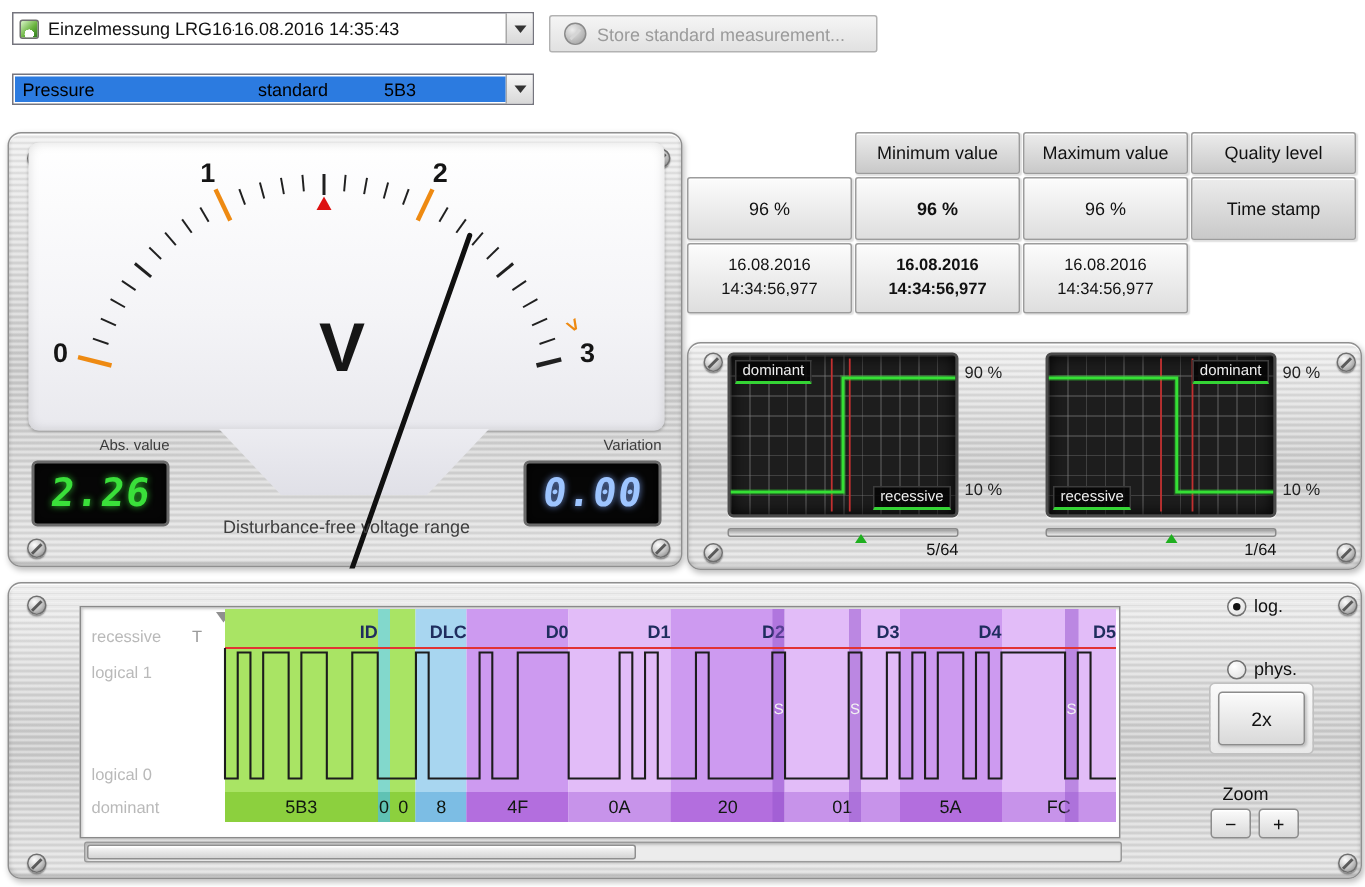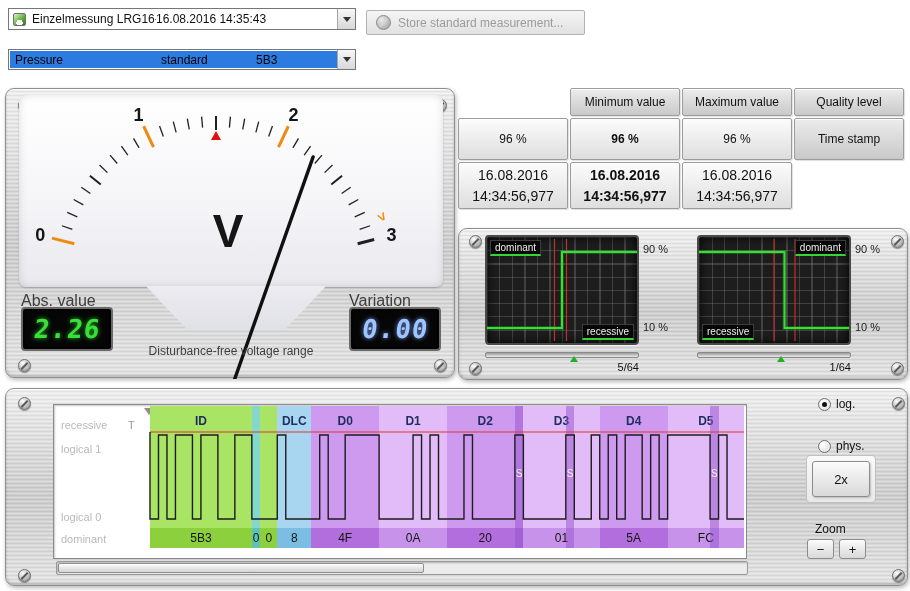--- a/index.html
+++ b/index.html
@@ -10,21 +10,21 @@
   .combo{position:absolute;display:flex;align-items:center;background:#fff;border:1px solid #75757e;height:22px}
   .combo1{left:8px;top:8px;width:348px}
   .combo-btn{margin-left:auto;width:18px;height:100%;display:flex;align-items:center;justify-content:center;background:linear-gradient(180deg,#f7f7f7,#d8d8d8);border-left:1px solid #a8a8a8;cursor:pointer}
   .tri-down{width:0;height:0;border-left:4px solid transparent;border-right:4px solid transparent;border-top:5px solid #333}
   .mini-icon{flex:0 0 13px;width:13px;height:13px;margin:0 6px 0 4px;border:1px solid #6f6f6f;border-radius:2px;background:radial-gradient(circle at 50% 80%,#fff 0 30%,transparent 31%),linear-gradient(135deg,#d9f4c8,#69b33e 55%,#2f7a1f)}
   .c1-label{width:124px;white-space:nowrap;overflow:hidden}
   .c1-time{white-space:nowrap}
   .combo2{left:8px;top:49px;width:348px;height:21px}
   .c2-sel{position:absolute;left:1px;top:1px;bottom:1px;right:18px;background:#2c7be0;color:#000000}
   .c2-name{position:absolute;left:5px;top:2px}
-  .c2-type{position:absolute;left:151px;top:2px}
+  .c2-type{position:absolute;left:162px;top:2px}
   .c2-id{position:absolute;left:246px;top:2px}
   .store-btn{position:absolute;left:366px;top:10px;width:219px;height:25px;display:flex;align-items:center;gap:7px;padding:0 9px;background:linear-gradient(180deg,#f5f5f5,#e1e1e1);border:1px solid #b2b2b2;border-radius:2px;color:#9b9b9b;font-size:12px;font-family:inherit}
   .store-icon{width:15px;height:15px;border-radius:50%;background:radial-gradient(circle at 35% 30%,#ececec,#9a9a9a);border:1px solid #8a8a8a;position:relative}
   .store-icon::after{content:"";position:absolute;left:2px;top:6px;width:9px;height:2px;background:#d6d6d6;transform:rotate(-45deg)}
 
   
   .metal{position:absolute;border:1px solid #8f8f8f;border-radius:9px;
     background:
       repeating-linear-gradient(180deg,rgba(255,255,255,.28) 0 1px,rgba(255,255,255,0) 1px 2px,rgba(0,0,0,.05) 2px 3px,rgba(255,255,255,0) 3px 4px),
       linear-gradient(180deg,#efefef,#cccccc 55%,#e3e3e3);
@@ -36,31 +36,31 @@
 
   
   .meter-panel{left:5px;top:88px;width:450px;height:290px}
   .meter-face{position:absolute;left:13px;top:6px;width:424px;height:192px;border-radius:7px;background:linear-gradient(180deg,#ffffff,#f4f4f7 60%,#e9e9ee);box-shadow:inset 0 0 8px rgba(0,0,0,.13),0 1px 2px rgba(0,0,0,.22)}
   .meter-notch{position:absolute;left:140px;top:197px;width:180px;height:44px;background:linear-gradient(180deg,#ececf1,#e0e0e7);clip-path:polygon(0 0,100% 0,77% 100%,23% 100%)}
   #meter-svg{position:absolute;left:0;top:0;pointer-events:none}
   .lcd{position:absolute;width:92px;height:44px;background:#060606;border:2px solid #6a6a6a;border-radius:4px;box-shadow:inset 0 0 7px #000;display:flex;align-items:center;justify-content:center;font-family:"DejaVu Sans Mono",monospace;font-weight:bold;font-size:26px;letter-spacing:1px}
   .lcd span{transform:skewX(-7deg);display:inline-block}
   .lcd-green{left:15px;top:218px;color:#3ae03a;text-shadow:0 0 5px rgba(60,255,60,.7)}
   .lcd-blue{left:343px;top:218px;color:#9ec5ff;text-shadow:0 0 5px rgba(130,170,255,.8)}
-  .lcd-label{position:absolute;top:203px;width:92px;text-align:left;font-size:16px;color:#3c3c3c}
+  .lcd-label{position:absolute;top:203px;width:92px;text-align:right;font-size:10px;color:#3c3c3c}
   .lbl-abs{left:15px}.lbl-var{left:343px}
   .meter-caption{position:absolute;left:110px;top:255px;width:230px;text-align:center;font-size:12px;color:#3e3e3e}
 
   
   .stats{position:absolute;left:458px;top:88px;width:448px;display:grid;grid-template-columns:110px 110px 110px 110px;grid-template-rows:28px 42px 47px;gap:2px}
   .cell{display:flex;align-items:center;justify-content:center;text-align:center;font-size:12px;border:1px solid #9c9c9c;border-radius:2px;background:linear-gradient(180deg,#fcfcfc,#dedede);box-shadow:inset 0 1px 0 #fff,1px 1px 1px rgba(0,0,0,.13)}
   .cell.hdr,.cell.rowlbl{background:linear-gradient(180deg,#ececec,#c9c9c9)}
   .cell.blank{visibility:hidden}
   .cell.b{font-weight:bold}
-  .cell.ts{font-size:14px;white-space:pre-line;line-height:1.45}
+  .cell.ts{font-size:11px;white-space:pre-line;line-height:1.45}
 
   
   .scope-panel{left:458px;top:228px;width:450px;height:152px}
   .scope{position:absolute;top:6px;width:154px;height:110px;border:2px solid #4a4a4a;border-radius:4px;
     background-color:#1d1d1d;
     background-image:repeating-linear-gradient(to right,rgba(130,130,130,.35) 0 1px,transparent 1px 12.5px),repeating-linear-gradient(to bottom,rgba(130,130,130,.35) 0 1px,transparent 1px 13.25px);
     box-shadow:inset 0 0 10px #000,0 1px 0 rgba(255,255,255,.6)}
   .s0{left:26px}.s1{left:238px}
   .scope svg{position:absolute;left:0;top:0}
   .chip{position:absolute;font-size:10px;color:#eee;background:rgba(5,5,5,.88);padding:0 4px;line-height:13px;border:1px solid #3c3c3c;border-bottom:2px solid #35d435;white-space:nowrap}
@@ -72,21 +72,21 @@
   .fraction{position:absolute;top:132px;width:58px;text-align:right;font-size:11px;color:#111}
 
   
   .frame-panel{left:5px;top:388px;width:903px;height:198px}
   .plot{position:absolute;left:47px;top:15px;width:694px;height:155px;background:#fff;border:1px solid #8a8a8a;box-shadow:inset 1px 1px 2px rgba(0,0,0,.22);overflow:hidden}
   .lvl{position:absolute;left:7px;font-size:11px;color:#b9b9b9;white-space:nowrap}
   .trig-t{position:absolute;left:74px;top:14px;font-size:11px;color:#9a9a9a}
   .trig-tri{position:absolute;left:90px;top:3px;width:0;height:0;border-left:5px solid transparent;border-right:5px solid transparent;border-top:7px solid #8f8f8f}
   #bands{position:absolute;left:96px;top:1px;width:594px;height:142px}
   .band{position:absolute;top:0;height:142px}
-  .band-label{position:absolute;top:8px;left:0;right:0;text-align:center;font-size:12px;font-weight:bold;color:#1f2d5e;white-space:nowrap;overflow:hidden}
+  .band-label{position:absolute;top:8px;left:0;right:0;text-align:right;font-size:12px;font-weight:bold;color:#1f2d5e;white-space:nowrap;overflow:hidden}
   .band-strip{position:absolute;left:0;right:0;bottom:0;height:20px;display:flex;align-items:center;justify-content:center;font-size:12px;color:#101810}
   .stuff{position:absolute;top:0;height:142px;background:rgba(148,82,203,.5)}
   .stuff span{position:absolute;top:62px;left:0;right:0;text-align:center;font-size:10px;color:#f2f2f2}
   #wave-svg{position:absolute;left:0;top:0;pointer-events:none}
   .radio-row{position:absolute;left:812px;display:flex;align-items:center;gap:5px;font-size:12px;color:#111;cursor:default}
   .radio{width:13px;height:13px;border-radius:50%;border:1px solid #707070;background:radial-gradient(circle at 35% 30%,#fff,#dcdcdc);position:relative}
   .radio.checked::after{content:"";position:absolute;left:3px;top:3px;width:5px;height:5px;border-radius:50%;background:#111}
   .plate2x{position:absolute;left:800px;top:66px;width:70px;height:48px;background:linear-gradient(180deg,#fafafa,#e8e8e8);border:1px solid #c0c0c0;border-radius:4px}
   .btn2x{position:absolute;left:806px;top:72px;width:58px;height:36px;font-size:13px;font-family:inherit;color:#111;background:linear-gradient(180deg,#fbfbfb,#d9d9d9);border:1px solid #8c8c8c;border-radius:3px;box-shadow:inset 0 1px 0 #fff,1px 1px 2px rgba(0,0,0,.2);cursor:pointer}
   .zoom-label{position:absolute;left:809px;top:133px;font-size:12px}

